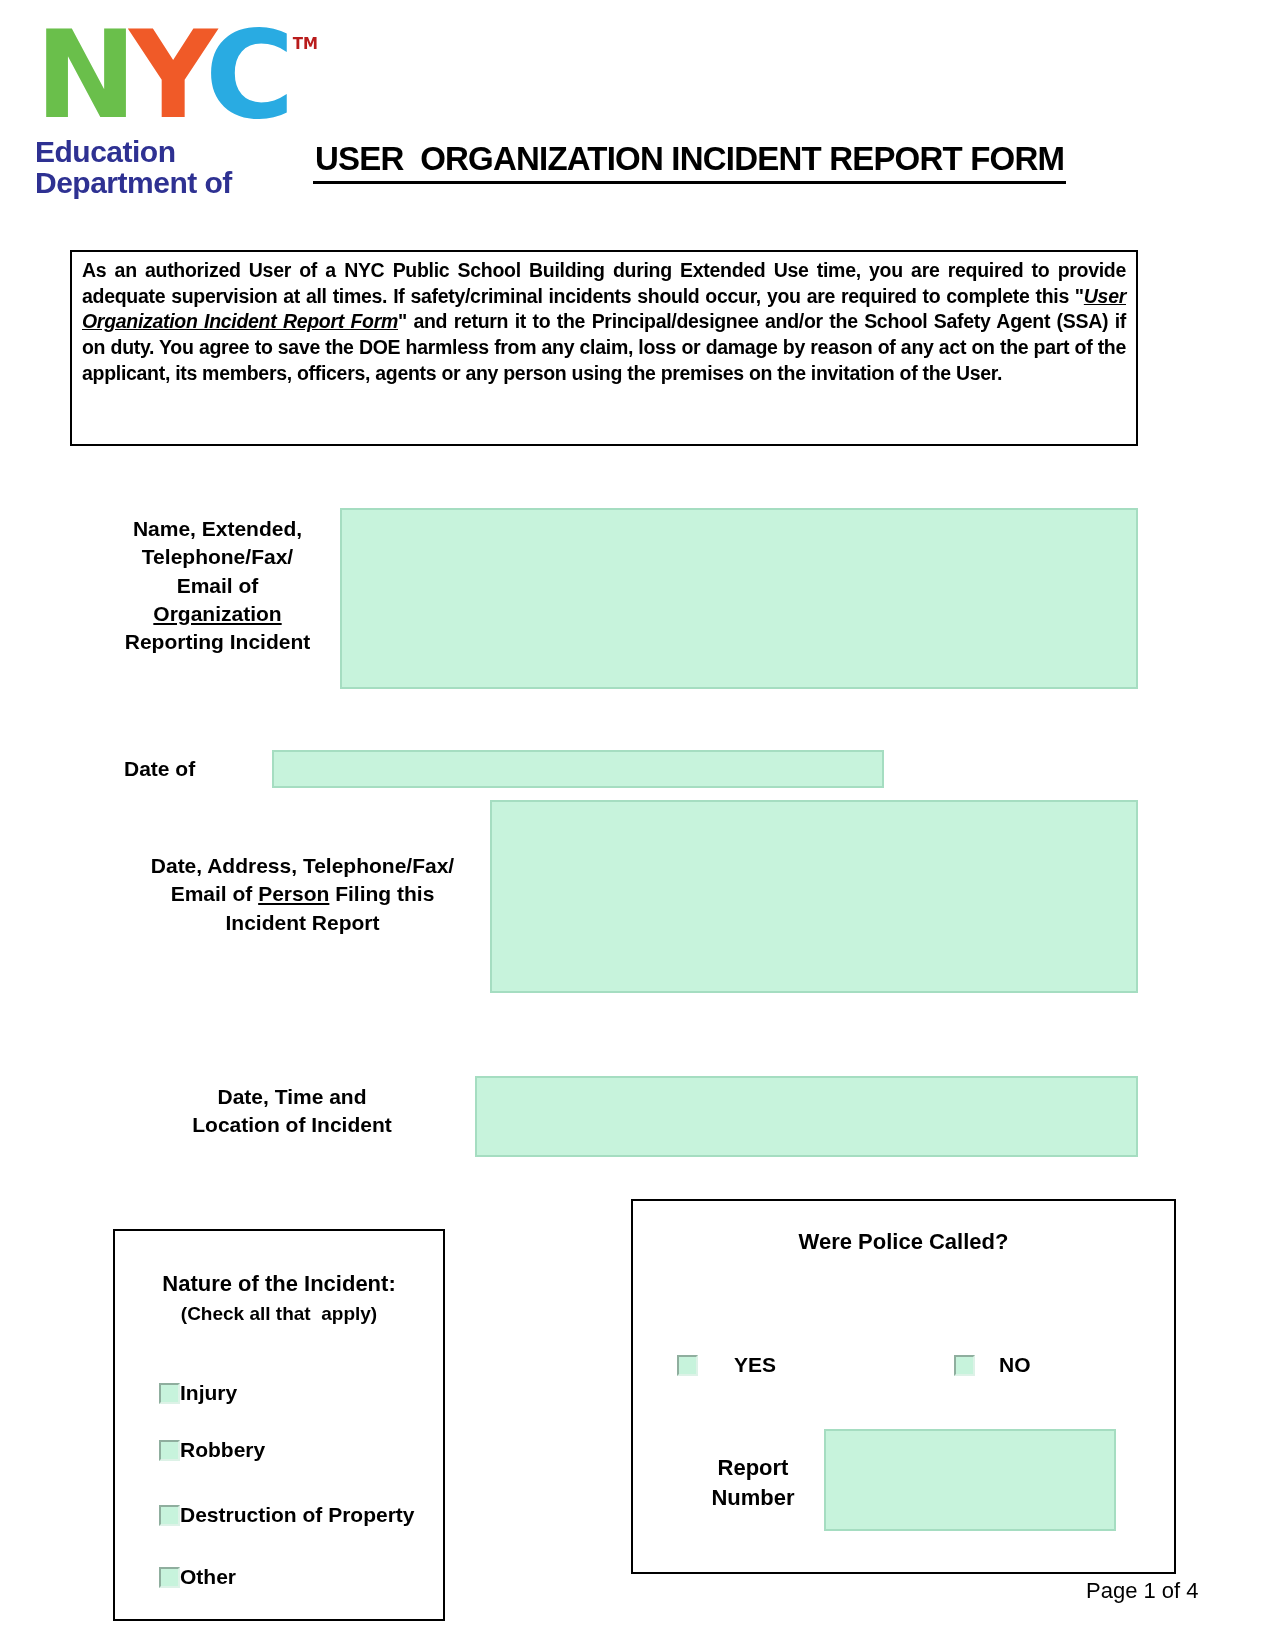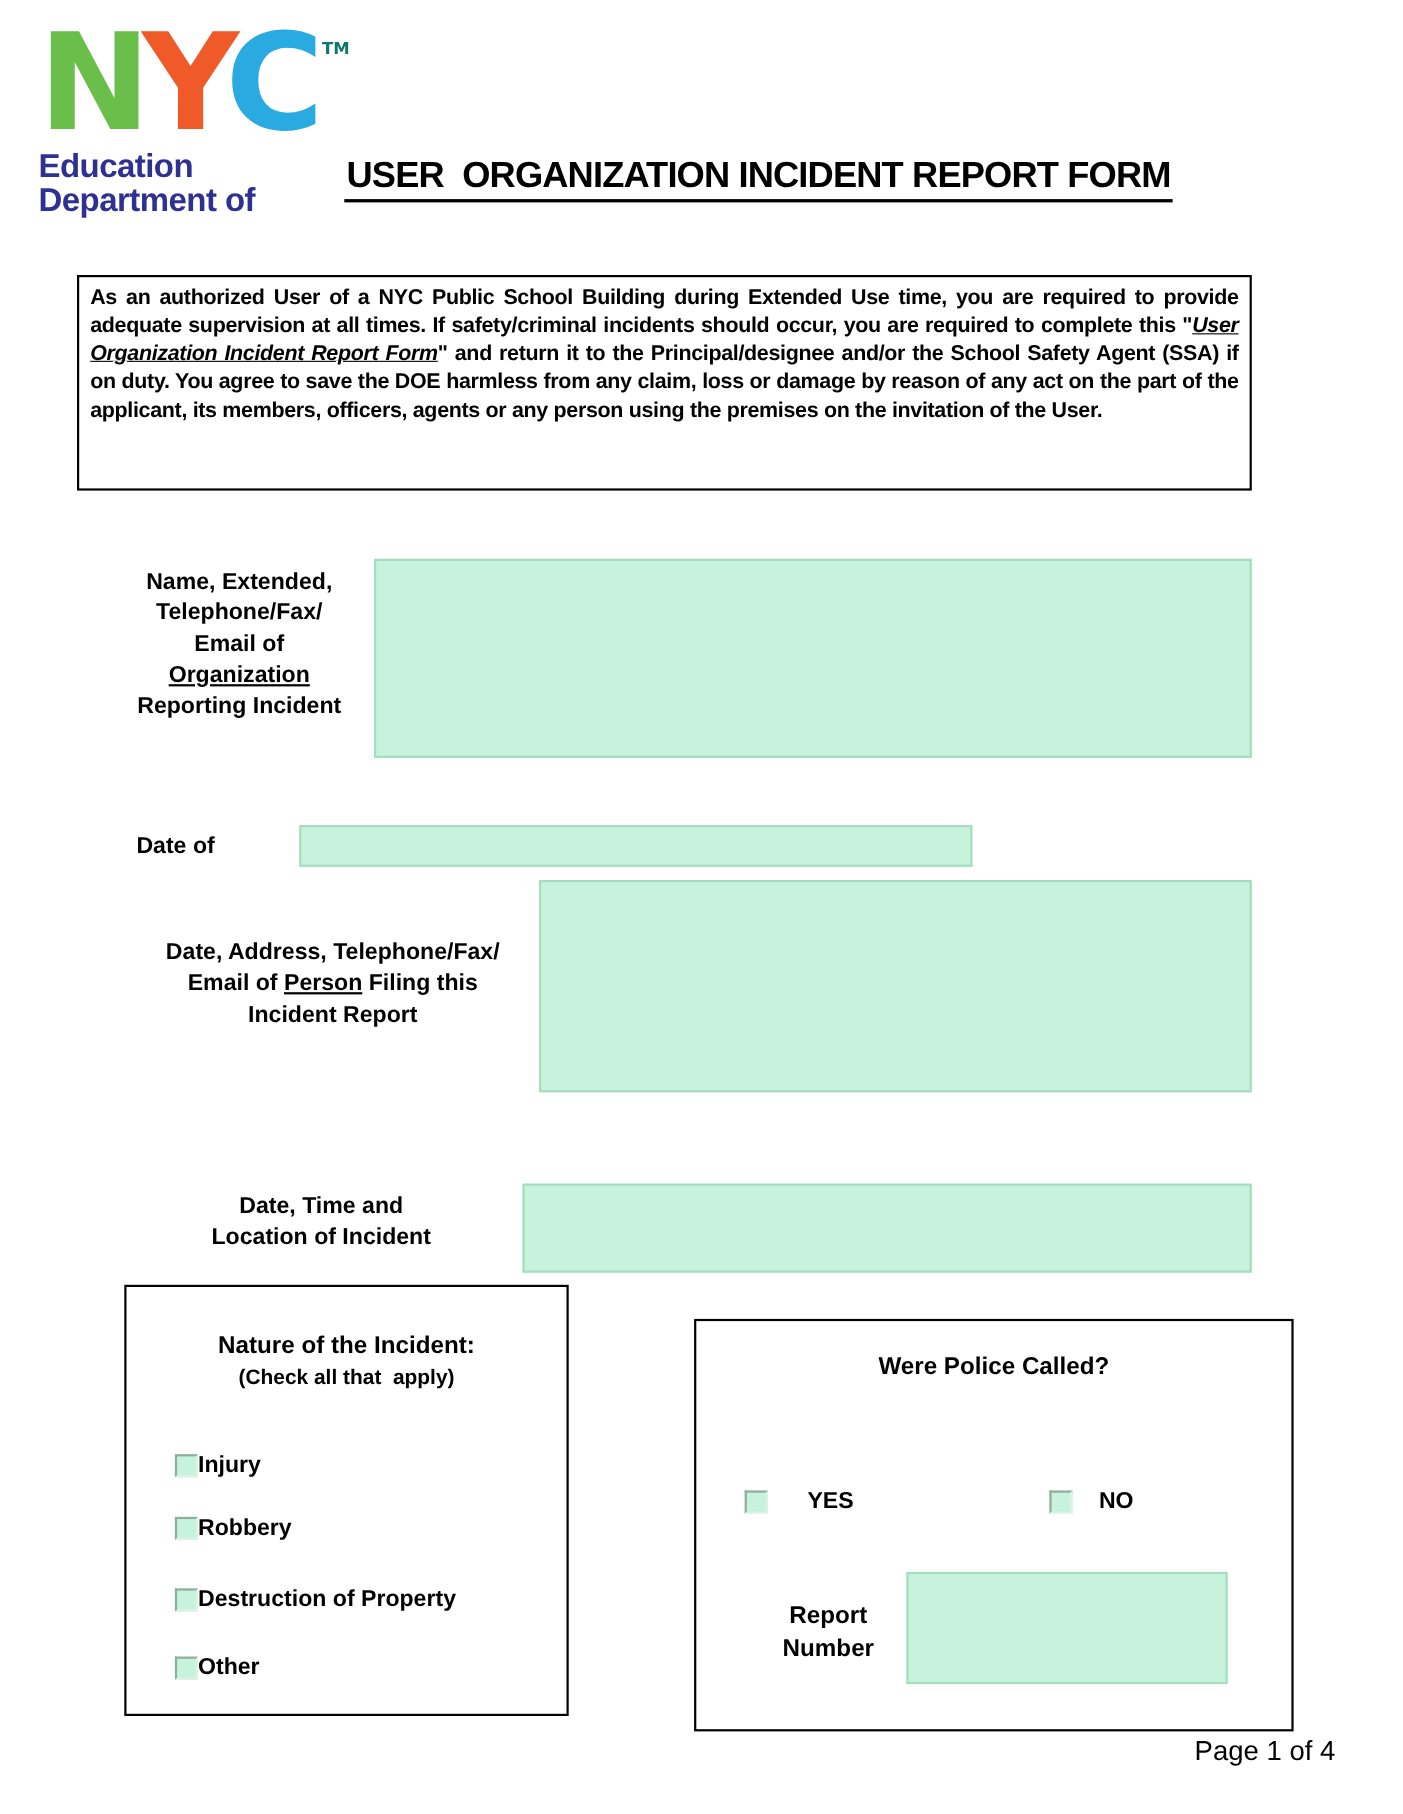--- a/index.html
+++ b/index.html
@@ -71,30 +71,30 @@
   }
   .check-label { font-size:21px; font-weight:bold; }
 
   .report-label {
     position:absolute; font-size:22px; font-weight:bold;
     line-height:1.35; text-align:center;
   }
 
   .page-indicator {
     position:absolute; left:1086px; top:1578px;
-    font-size:25px; font-weight:normal;
+    font-size:22px; font-weight:normal;
   }
 </style>
 </head>
 <body>
 
 <div class="page">
 
   <div class="logo">
-    <div class="logo-letters"><span style="color:#6abf4b">N</span><span style="color:#f05a28">Y</span><span style="color:#29abe2">C</span><span class="tm" style="color:#0f766e">TM</span></div>
+    <div class="logo-letters"><span style="color:#6abf4b">N</span><span style="color:#f05a28">Y</span><span style="color:#29abe2">C</span><span class="tm" style="color:#b91c1c">TM</span></div>
     <div class="dept" style="color:#2e3192">
       <div>Education</div>
       <div>Department of</div>
     </div>
   </div>
 
   <div class="form-title">USER  ORGANIZATION INCIDENT REPORT FORM</div>
 
   <div class="intro-box"><span>As an authorized User of a NYC Public School Building during Extended Use time, you are required to provide adequate supervision at all times.  If safety/criminal incidents should occur, you are required to complete this "</span><span class="form-name">User Organization Incident Report Form</span><span>" and return it to the Principal/designee and/or the School Safety Agent (SSA) if on duty.  You agree to save the DOE harmless from any claim, loss or damage by reason of any act on the part of the applicant, its members, officers, agents or any person using the premises on the invitation of the User.</span></div>
 
@@ -116,21 +116,21 @@
     <div>Incident Report</div>
   </div>
   <div class="green-field" style="left:490px; top:800px; width:648px; height:193px;"></div>
 
   <div class="field-label" style="left:182px; top:1083px; width:220px;">
     <div>Date, Time and</div>
     <div>Location of Incident</div>
   </div>
   <div class="green-field" style="left:475px; top:1076px; width:663px; height:81px;"></div>
 
-  <div class="outline-box" style="left:113px; top:1168px; width:404px; height:392px;">
+  <div class="outline-box" style="left:113px; top:1229px; width:332px; height:392px;">
     <div class="box-title" style="top:40px;">Nature of the Incident:</div>
     <div class="box-subtitle" style="top:72px;">(Check all that  apply)</div>
 
     <div class="check-row" style="left:44px; top:150px;">
       <div class="checkbox"></div>
       <div class="check-label">Injury</div>
     </div>
     <div class="check-row" style="left:44px; top:207px;">
       <div class="checkbox"></div>
       <div class="check-label">Robbery</div>

